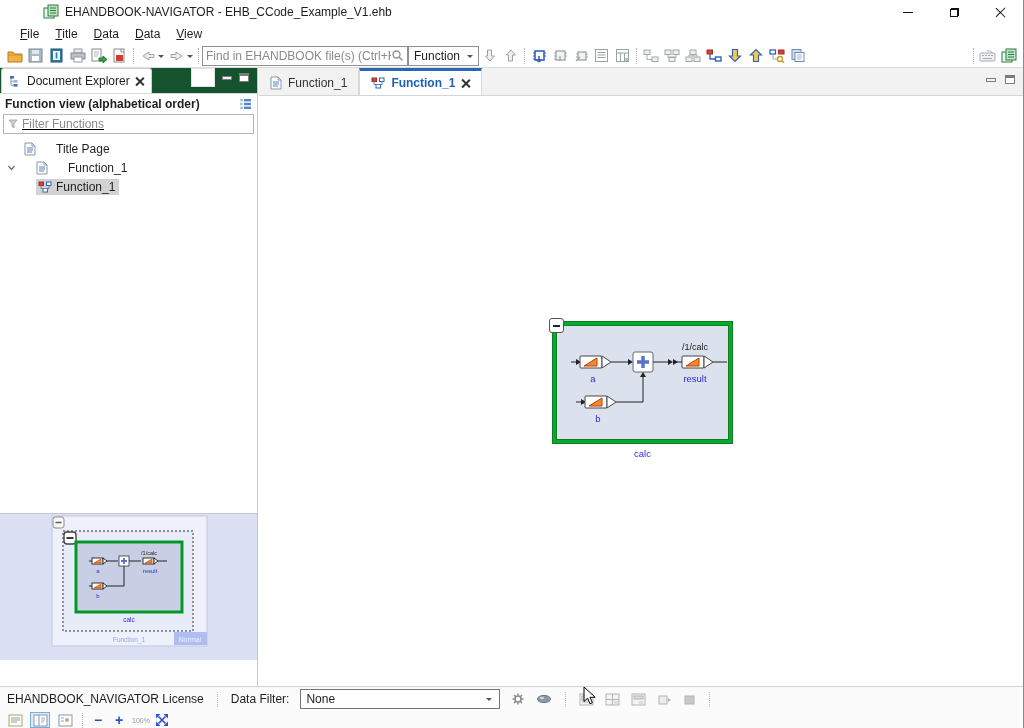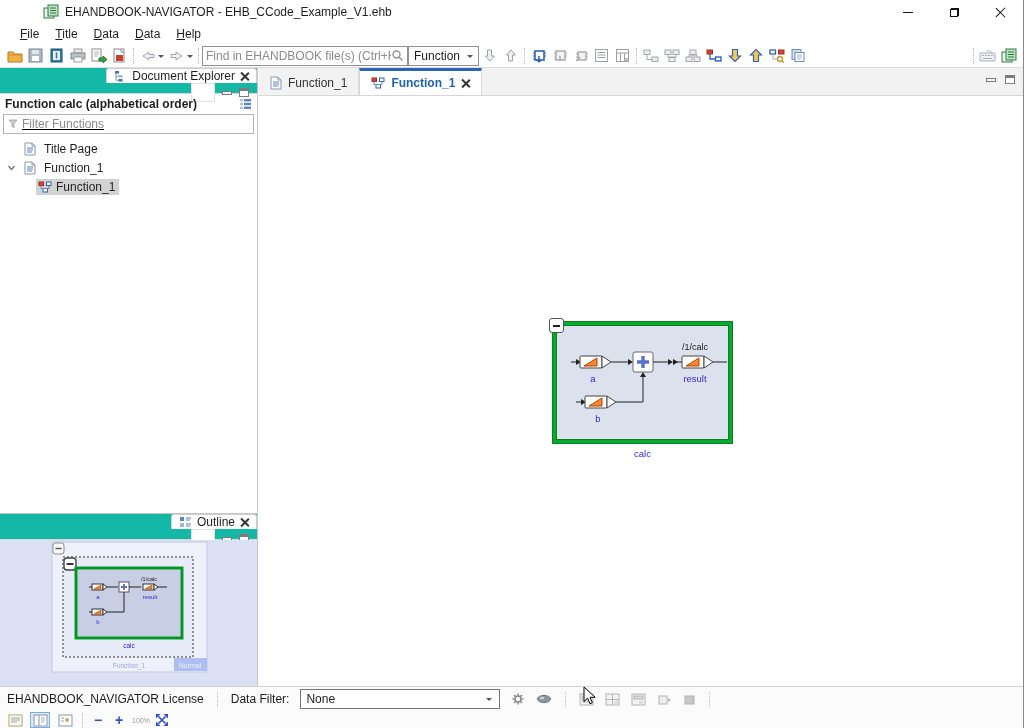--- a/index.html
+++ b/index.html
@@ -40,37 +40,37 @@
   .searchbox input::placeholder { color:#8b8b8b; }
   .combo { height:20px; border:1px solid #919191; background:#fff; display:flex; align-items:center; padding:0 5px; gap:7px; }
   .combo .ddv { margin:4px 0 0; }
   .spacer { flex:1; }
 
   
   .left-panels { position:absolute; top:68px; left:0; width:258px; height:618px; border-right:1px solid #c6c6c6; background:#fff; }
   .panel-doc { height:446px; border-bottom:1px solid #c6c6c6; position:relative; }
   .panel-outline { height:172px; position:relative; }
 
-  .phead { height:26px; background:#14b8a6; border-bottom:1px solid #d8d8d8; display:flex; align-items:flex-end;flex-direction:column; }
+  .phead { height:26px; background:#14532d; border-bottom:1px solid #d8d8d8; display:flex; align-items:flex-end; }
   .ptab { height:25px; background:#fff; border:1px solid #cfcfcf; border-bottom:0; border-radius:3px 3px 0 0; display:flex; align-items:center; gap:5px; padding:0 7px; margin-left:1px; }
   .phead-right { margin-left:auto; display:flex; align-items:center; gap:7px; padding:0 8px 6px 0; }
   .white-box { width:24px; height:19px; background:#fff; border:1px solid #e2e2e2; }
   .mini-min { width:10px; height:4px; border:1px solid #7c7c7c; background:#f2f2f2; }
   .mini-max { width:10px; height:9px; border:1px solid #7c7c7c; border-top-width:3px; background:#fff; }
   .tab-close { position:relative; width:9px; height:9px; cursor:default;}
   .tab-close:before,.tab-close:after { content:""; position:absolute; left:4px; top:-1px; width:1.6px; height:11px; background:#333;}
   .tab-close:before{transform:rotate(45deg);} .tab-close:after{transform:rotate(-45deg);}
 
   .view-header { display:flex; align-items:center; padding:3px 5px 2px 5px; font-weight:bold; }
   .view-header .ic { margin-left:auto; }
   .filter-row { margin:1px 3px 0 3px; height:20px; border:1px solid #b4b4b4; display:flex; align-items:center; gap:4px; padding:0 4px; background:#fff;}
   .filter-row input { border:0; outline:0; flex:1; font:12px "Liberation Sans",sans-serif; background:transparent;text-decoration:underline;}
   .filter-row input::placeholder { color:#8b8b8b; }
   .tree { padding-top:5px; }
-  .tree-row { height:19px; display:flex; align-items:center; gap:8px; }
+  .tree-row { height:19px; display:flex; align-items:center; gap:20px; }
   .ind-1 { padding-left:24px; } .ind-0c { padding-left:7px; } .ind-2 { padding-left:36px; }
   .sel-wrap { display:flex; align-items:center; gap:4px; background:#d2d2d2; padding:1px 4px 1px 2px; }
 
   
   .editor { position:absolute; top:68px; left:259px; right:0; height:618px; background:#fff; }
   .etabbar { height:28px; background:#f2f2f2; border-bottom:1px solid #d6d6d6; display:flex; position:relative; }
   .etab { display:flex; align-items:center; gap:6px; padding:0 11px; border-right:1px solid #d9d9d9; border-top:3px solid transparent; color:#333; }
   .etab.active { background:#fff; border-top:3px solid #2a66b8; border-left:1px solid #d9d9d9; color:#1f62b5; font-weight:bold; }
   .ecorner { position:absolute; right:8px; top:7px; display:flex; gap:9px; align-items:center;}
   .canvas { position:relative; height:589px; background:#fff; }
@@ -126,21 +126,21 @@
         <span class="glyph-x"></span>
       </div>
   </div>
 </div>
 
 <div class="menubar">
   <span class="menu-item">File</span>
   <span class="menu-item">Title</span>
   <span class="menu-item">Data</span>
   <span class="menu-item">Data</span>
-  <span class="menu-item">Help</span>
+  <span class="menu-item">View</span>
 </div>
 
 <div class="toolbar">
   <span class="tbtn">
       <svg width="16" height="16">
         <path d="M1 4 h5 l1.5 2 H15 v8 H1 z" fill="#f3b145" stroke="#b27a1c"></path>
         <path d="M1 7 h14" stroke="#c98f2a"></path>
       </svg>
     </span>
   <span class="tbtn">
@@ -342,21 +342,21 @@
         <span>Document Explorer</span>
         <span class="tab-close"></span>
       </div>
       <div class="phead-right">
         <span class="white-box"></span>
         <span class="mini-min"></span>
         <span class="mini-max"></span>
       </div>
     </div>
     <div class="view-header">
-      <span>Function calc (alphabetical order)</span>
+      <span>Function view (alphabetical order)</span>
       <span class="ic">
           <svg width="13" height="12">
             <rect x="1" y="1" width="3" height="2.4" fill="#b9c4d4"></rect>
             <rect x="5" y="1" width="7" height="2.4" fill="#5b84c4"></rect>
             <rect x="1" y="4.8" width="3" height="2.4" fill="#b9c4d4"></rect>
             <rect x="5" y="4.8" width="7" height="2.4" fill="#5b84c4"></rect>
             <rect x="1" y="8.6" width="3" height="2.4" fill="#b9c4d4"></rect>
             <rect x="5" y="8.6" width="7" height="2.4" fill="#5b84c4"></rect>
           </svg>
         </span>
@@ -405,38 +405,20 @@
                 <path d="M3 4.5 v3 h4 M11 4.5 v3 h-4" fill="none" stroke="#5b84c4"></path>
               </svg>
             </span>
           <span>Function_1</span>
         </span>
       </div>
     </div>
   </div>
 
   <div class="panel-outline">
-    <div class="phead">
-      <div class="ptab">
-        <span class="ic">
-            <svg width="13" height="12">
-              <rect x="1" y="1" width="4" height="4" fill="#5b84c4"></rect>
-              <rect x="1" y="7" width="4" height="4" fill="#9fb4d8"></rect>
-              <path d="M7 2 h5 M7 4 h4 M7 8 h5 M7 10 h4" stroke="#5b84c4"></path>
-            </svg>
-          </span>
-        <span>Outline</span>
-        <span class="tab-close"></span>
-      </div>
-      <div class="phead-right">
-        <span class="white-box"></span>
-        <span class="mini-min"></span>
-        <span class="mini-max"></span>
-      </div>
-    </div>
     <div class="outline-content">
       <svg width="258" height="146">
         <rect x="52" y="2" width="155" height="130" fill="#eef1fb" stroke="#c3c8dd"></rect>
         <rect x="53" y="3" width="11" height="11" rx="2.5" fill="#f8f8f8" stroke="#8a8a8a"></rect>
         <path d="M55.5 8.5 h6" stroke="#555" stroke-width="1.4"></path>
         <rect x="63" y="17" width="130" height="100" fill="#e8ecf8" stroke="#333" stroke-dasharray="2,2"></rect>
         <rect x="64" y="18" width="12" height="12" rx="3" fill="#fff" stroke="#444" stroke-width="1.4"></rect>
         <path d="M66.5 24 h7" stroke="#222" stroke-width="1.8"></path>
         <rect x="76" y="28" width="106" height="70" fill="#c8cfe4" stroke="#00a32c" stroke-width="3"></rect>
         <rect x="76" y="28" width="106" height="70" fill="none" stroke="#157a22" stroke-width="0.8"></rect>

